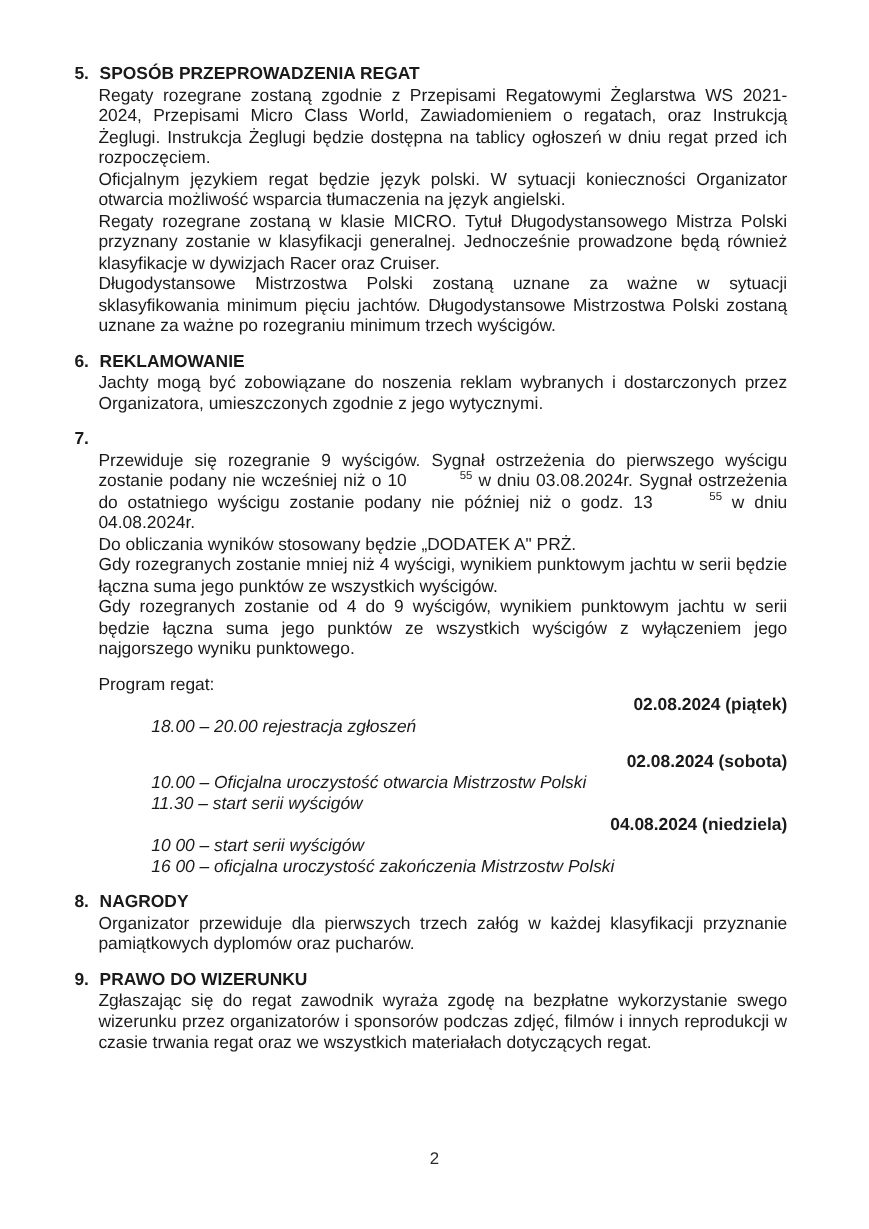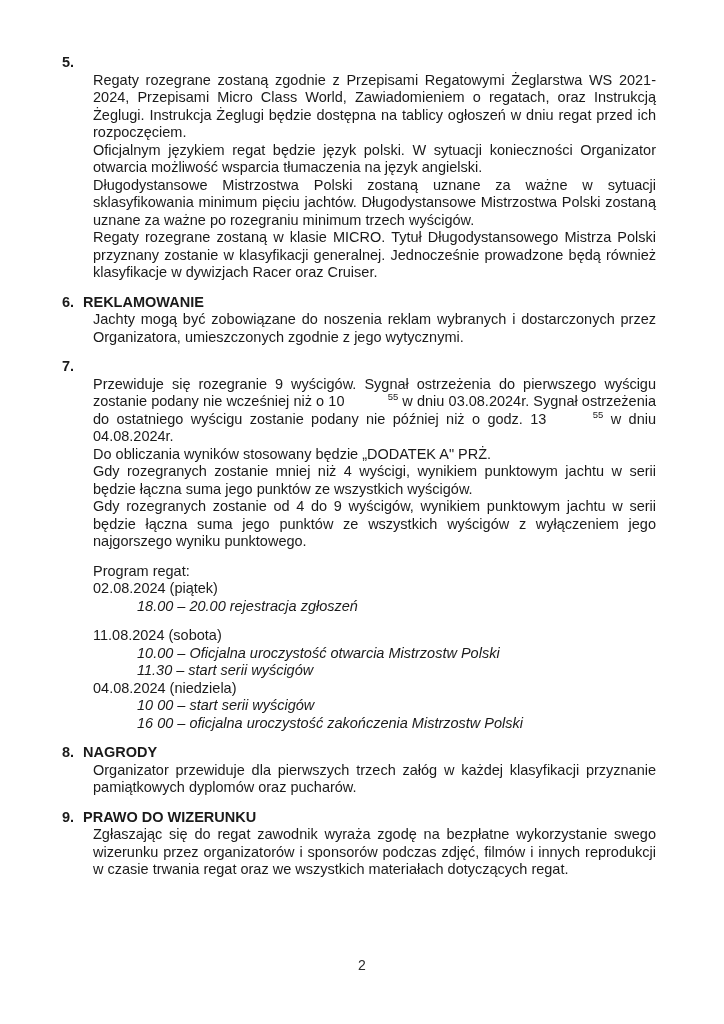--- a/index.html
+++ b/index.html
@@ -26,39 +26,40 @@
     font-weight: bold;
   }
   .sec-num {
     flex: none;
     width: 21px;
   }
   .sec-title {
     font-weight: bold;
     white-space: nowrap;
   }
-  .sec-body { margin-left: 31px; }
+  .sec-body { margin-left: 20px; }
   .para {
     margin: 0;
     text-align: justify;
   }
   sup.ss {
     font-size: 9.5px;
     line-height: 0;
     vertical-align: super;
     padding-left: 39px;
   }
   .program { margin-top: 12px; }
   .program-heading {
     margin: 0;
     font-weight: normal;
   }
   .day-date {
     margin: 0;
-    font-weight: normal;
+    font-weight: bold;
+    text-align: right;
   }
   .day-item {
     margin: 0 0 0 44px;
     font-style: italic;
   }
   .program-days .day:nth-child(2) { margin-top: 12px; }
   .page-footer {
     position: absolute;
     left: 0;
     right: 0;
@@ -69,26 +70,27 @@
   }
 </style>
 </head>
 <body>
 
 <div class="page">
 
   <section class="doc-section">
     <div class="sec-head">
       <span class="sec-num">5.</span>
+      <span class="sec-title">SPOSÓB PRZEPROWADZENIA REGAT</span>
     </div>
     <div class="sec-body">
       <p class="para">Regaty rozegrane zostaną zgodnie z Przepisami Regatowymi Żeglarstwa WS 2021-2024, Przepisami Micro Class World, Zawiadomieniem o regatach, oraz Instrukcją Żeglugi. Instrukcja Żeglugi będzie dostępna na tablicy ogłoszeń w dniu regat przed ich rozpoczęciem.</p>
       <p class="para">Oficjalnym językiem regat będzie język polski. W sytuacji konieczności Organizator otwarcia możliwość wsparcia tłumaczenia na język angielski.</p>
+      <p class="para">Regaty rozegrane zostaną w klasie MICRO. Tytuł Długodystansowego Mistrza Polski przyznany zostanie w klasyfikacji generalnej. Jednocześnie prowadzone będą również klasyfikacje w dywizjach Racer oraz Cruiser.</p>
       <p class="para">Długodystansowe Mistrzostwa Polski zostaną uznane za ważne w sytuacji sklasyfikowania minimum pięciu jachtów. Długodystansowe Mistrzostwa Polski zostaną uznane za ważne po rozegraniu minimum trzech wyścigów.</p>
-      <p class="para">Regaty rozegrane zostaną w klasie MICRO. Tytuł Długodystansowego Mistrza Polski przyznany zostanie w klasyfikacji generalnej. Jednocześnie prowadzone będą również klasyfikacje w dywizjach Racer oraz Cruiser.</p>
     </div>
   </section>
 
   <section class="doc-section">
     <div class="sec-head">
       <span class="sec-num">6.</span>
       <span class="sec-title">REKLAMOWANIE</span>
     </div>
     <div class="sec-body">
       <p class="para">Jachty mogą być zobowiązane do noszenia reklam wybranych i dostarczonych przez Organizatora, umieszczonych zgodnie z jego wytycznymi.</p>
@@ -106,21 +108,21 @@
       <p class="para">Gdy rozegranych zostanie od 4 do 9 wyścigów, wynikiem punktowym jachtu w serii będzie łączna suma jego punktów ze wszystkich wyścigów z wyłączeniem jego najgorszego wyniku punktowego.</p>
 
       <div class="program">
         <p class="program-heading">Program regat:</p>
         <div class="program-days">
           <div class="day">
             <p class="day-date">02.08.2024 (piątek)</p>
             <p class="day-item">18.00 – 20.00 rejestracja zgłoszeń</p>
           </div>
           <div class="day">
-            <p class="day-date">11.08.2024 (sobota)</p>
+            <p class="day-date">02.08.2024 (sobota)</p>
             <p class="day-item">10.00 – Oficjalna uroczystość otwarcia Mistrzostw Polski</p>
             <p class="day-item">11.30 – start serii wyścigów</p>
           </div>
           <div class="day">
             <p class="day-date">04.08.2024 (niedziela)</p>
             <p class="day-item">10 00 – start serii wyścigów</p>
             <p class="day-item">16 00 – oficjalna uroczystość zakończenia Mistrzostw Polski</p>
           </div>
         </div>
       </div>

